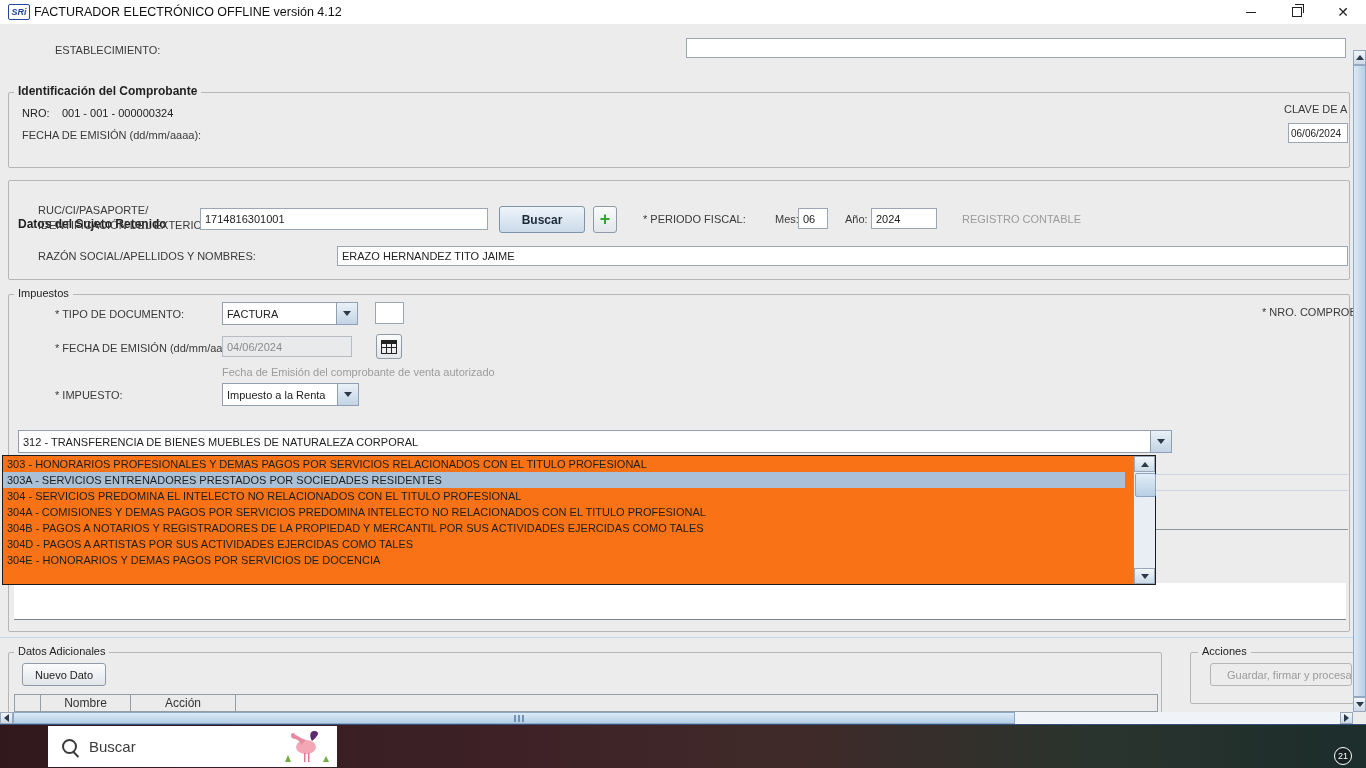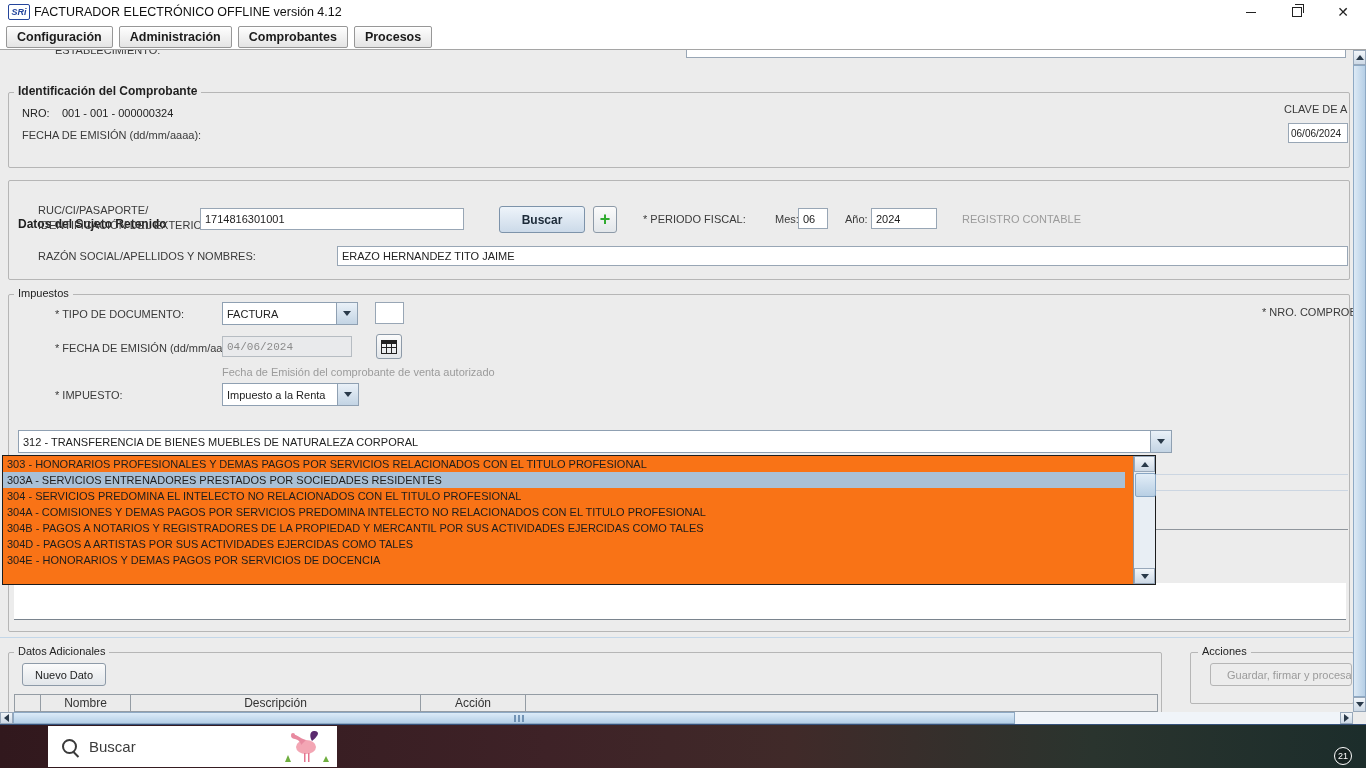--- a/index.html
+++ b/index.html
@@ -124,47 +124,41 @@
         <span></span>
       </div>
     <div class="ctl ctl-restore">
         <span></span>
       </div>
     <div class="ctl ctl-close">
         <span>✕</span>
       </div>
   </div>
 
-  <div class="menubar">
-    <div class="menubtn">Configuración</div>
-    <div class="menubtn">Administración</div>
-    <div class="menubtn">Comprobantes</div>
-    <div class="menubtn">Procesos</div>
-  </div>
 
   <div class="abs lbl" style="left:55px;top:44px;z-index:5;">ESTABLECIMIENTO:</div>
   <div class="abs field" style="left:686px;top:38px;width:660px;height:20px;z-index:4;"></div>
 
   <div class="abs group" style="left:8px;top:92px;width:1340px;height:74px;"></div>
   <div class="abs gtitle lbl-bold" style="left:14px;top:84px;">Identificación del Comprobante</div>
   <div class="abs" style="left:22px;top:103px;">
     <span class="val">NRO:</span>
     <span class="val" style="margin-left:8px;">001  -  001  -  000000324</span>
   </div>
   <div class="abs lbl" style="left:1284px;top:103px;">CLAVE DE A</div>
   <div class="abs lbl" style="left:22px;top:129px;">FECHA DE EMISIÓN (dd/mm/aaaa):</div>
   <div class="abs field" style="left:1288px;top:123px;width:60px;height:20px;font-size:10px;padding:0 2px;">06/06/2024</div>
 
   <div class="abs group" style="left:8px;top:180px;width:1340px;height:98px;"></div>
   <div class="abs gtitle lbl-bold" style="left:14px;top:175px;margin-top:42px;">Datos del Sujeto Retenido</div>
   <div class="abs lbl" style="left:38px;top:203px;line-height:15px;">
     <div>RUC/CI/PASAPORTE/</div>
     <div>IDENTIFICACIÓN DEL EXTERIOR:</div>
   </div>
-  <div class="abs field" style="left:200px;top:208px;width:264px;height:22px;">1714816301001</div>
+  <div class="abs field" style="left:200px;top:208px;width:288px;height:22px;">1714816301001</div>
   <div class="abs btn" style="left:499px;top:206px;width:86px;height:27px;font-weight:bold;">Buscar</div>
   <div class="abs btn-plain" style="left:593px;top:206px;width:24px;height:27px;color:#2faa2f;font-size:18px;font-weight:bold;">+</div>
   <div class="abs lbl" style="left:643px;top:213px;">* PERIODO FISCAL:</div>
   <div class="abs lbl" style="left:775px;top:213px;">Mes:</div>
   <div class="abs field" style="left:798px;top:208px;width:30px;height:21px;">06</div>
   <div class="abs lbl" style="left:845px;top:213px;">Año:</div>
   <div class="abs field" style="left:871px;top:208px;width:66px;height:21px;">2024</div>
   <div class="abs lbl gray" style="left:962px;top:213px;">REGISTRO CONTABLE</div>
   <div class="abs lbl" style="left:38px;top:250px;">RAZÓN SOCIAL/APELLIDOS Y NOMBRES:</div>
   <div class="abs field" style="left:337px;top:246px;width:1011px;height:20px;">ERAZO HERNANDEZ TITO JAIME</div>
@@ -174,21 +168,21 @@
   <div class="abs lbl" style="left:55px;top:308px;">* TIPO DE DOCUMENTO:</div>
   <div class="abs combo" style="left:222px;top:302px;width:136px;height:23px;">
     <div class="ctext">FACTURA</div>
     <div class="cbtn">
         <span class="tri-d"></span>
       </div>
   </div>
   <div class="abs field" style="left:375px;top:302px;width:29px;height:22px;"></div>
   <div class="abs lbl" style="left:1262px;top:306px;">* NRO. COMPROB.</div>
   <div class="abs lbl" style="left:55px;top:342px;">* FECHA DE EMISIÓN (dd/mm/aaaa):</div>
-  <div class="abs field field-dis" style="left:222px;top:336px;width:130px;height:21px;font-family:Liberation Mono, monospace;">04/06/2024</div>
+  <div class="abs field field-dis" style="left:222px;top:336px;width:130px;height:21px;">04/06/2024</div>
   <div class="abs btn-plain" style="left:376px;top:334px;width:26px;height:25px;">
     <span class="calicon"></span>
   </div>
   <div class="abs lbl gray" style="left:222px;top:366px;">Fecha de Emisión del comprobante de venta autorizado</div>
   <div class="abs lbl" style="left:55px;top:389px;">* IMPUESTO:</div>
   <div class="abs combo" style="left:222px;top:383px;width:137px;height:23px;">
     <div class="ctext">Impuesto a la Renta</div>
     <div class="cbtn">
         <span class="tri-d"></span>
       </div>
@@ -225,21 +219,20 @@
         </div>
     </div>
   </div>
 
   <div class="abs group" style="left:8px;top:652px;width:1152px;height:60px;"></div>
   <div class="abs gtitle lbl" style="left:14px;top:645px;color:#222;">Datos Adicionales</div>
   <div class="abs btn-plain" style="left:22px;top:663px;width:84px;height:23px;">Nuevo Dato</div>
   <div class="thead" style="left:14px;top:694px;width:1144px;height:18px;">
     <div class="thcell" style="width:26px;"></div>
     <div class="thcell" style="width:90px;">Nombre</div>
-    <div class="thcell" style="width:290px;">Descripción</div>
     <div class="thcell" style="width:105px;">Acción</div>
     <div class="thcell" style="flex:1;border-right:none;"></div>
   </div>
 
   <div class="abs group" style="left:1190px;top:652px;width:162px;height:50px;"></div>
   <div class="abs gtitle lbl" style="left:1198px;top:645px;color:#222;">Acciones</div>
   <div class="abs btn-dis" style="left:1210px;top:663px;width:142px;height:23px;padding-left:16px;">Guardar, firmar y procesar</div>
 
   <div class="vsb">
     <div class="sb-btn">

